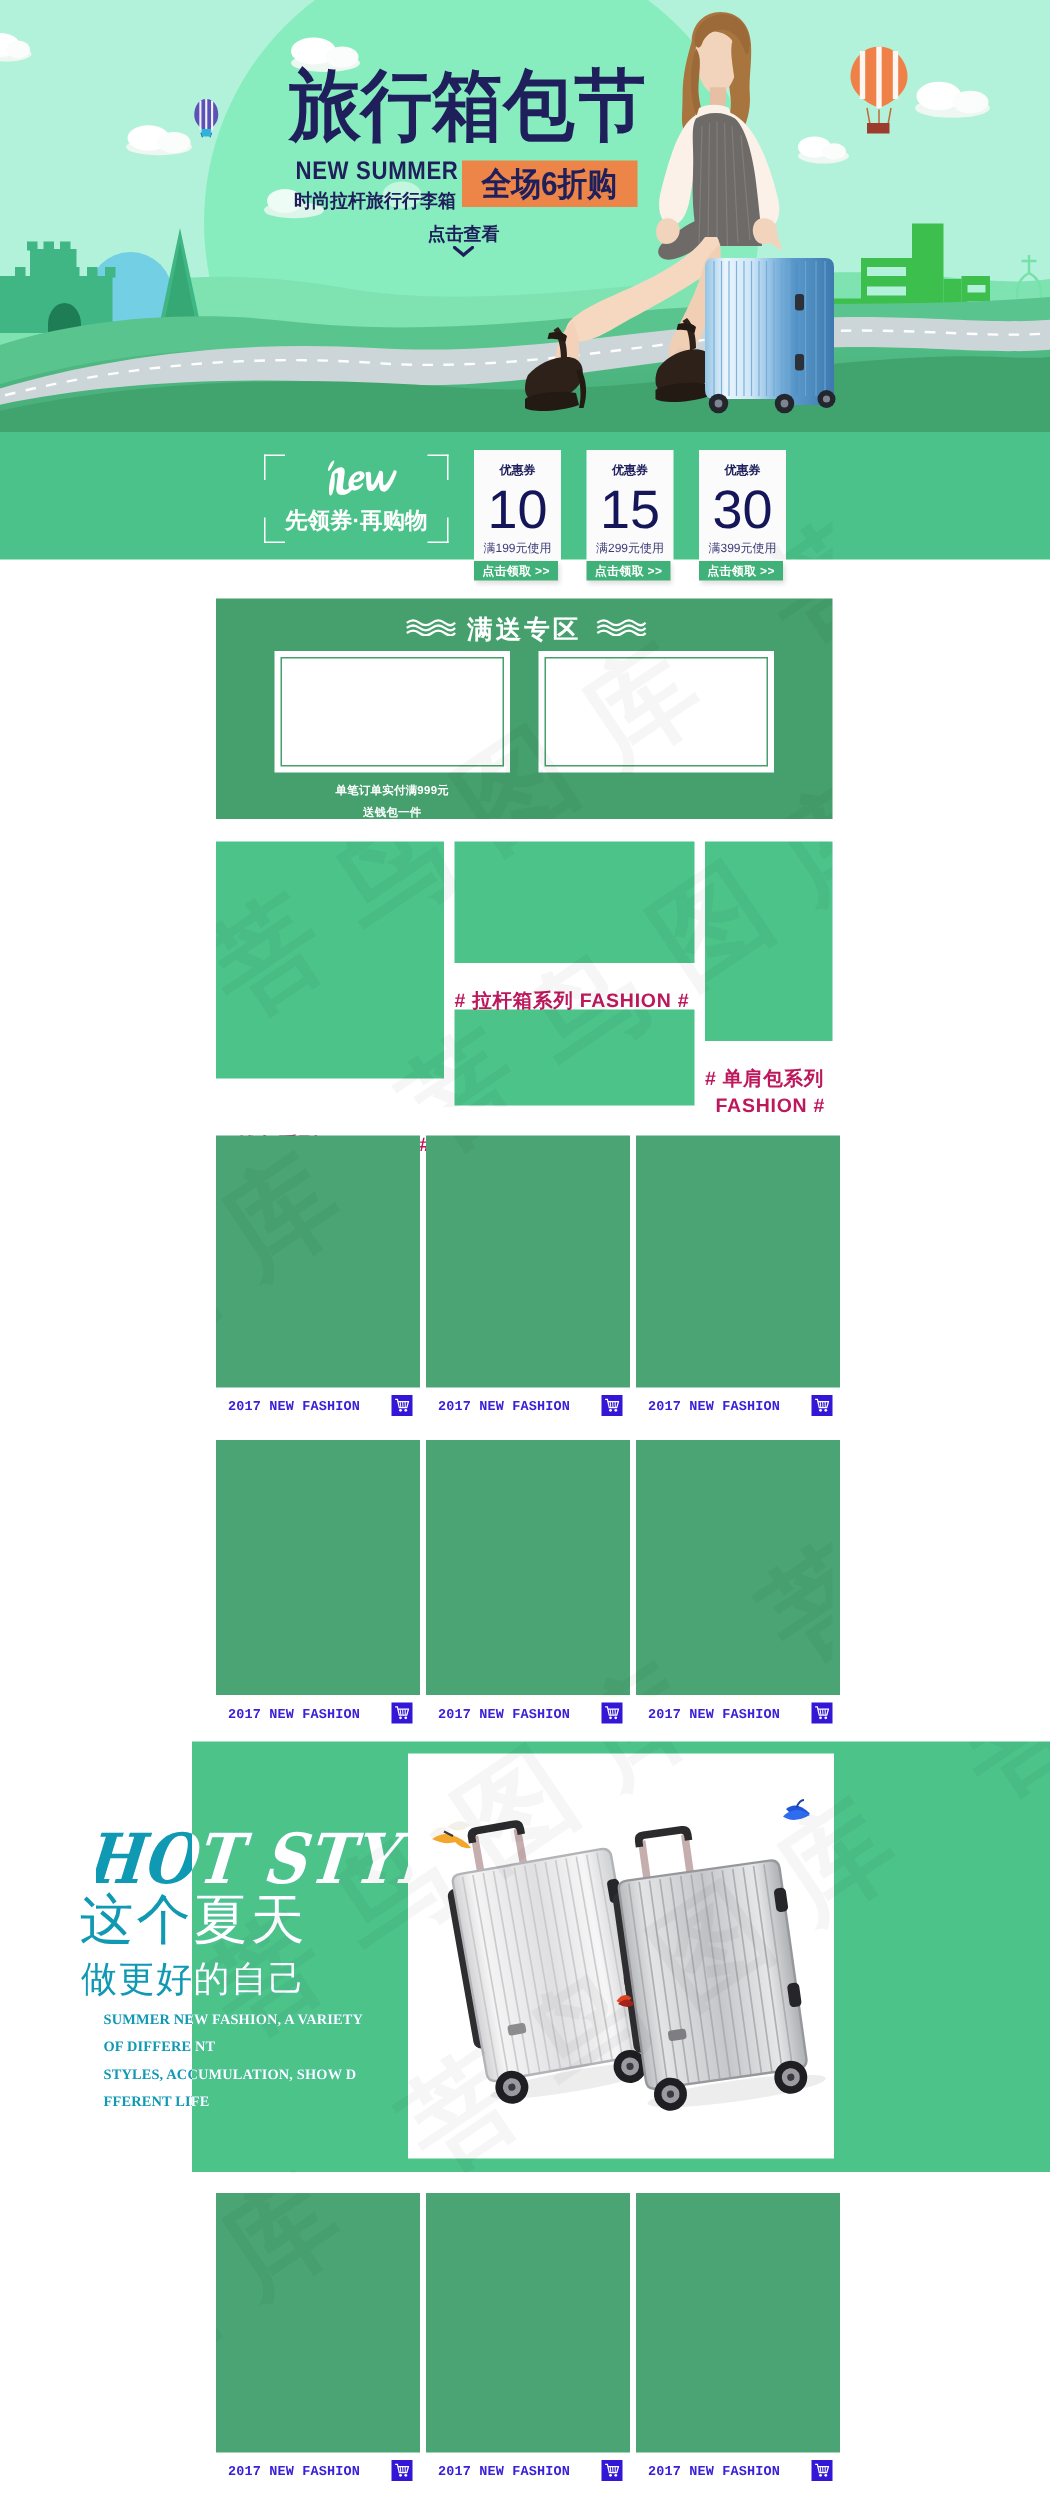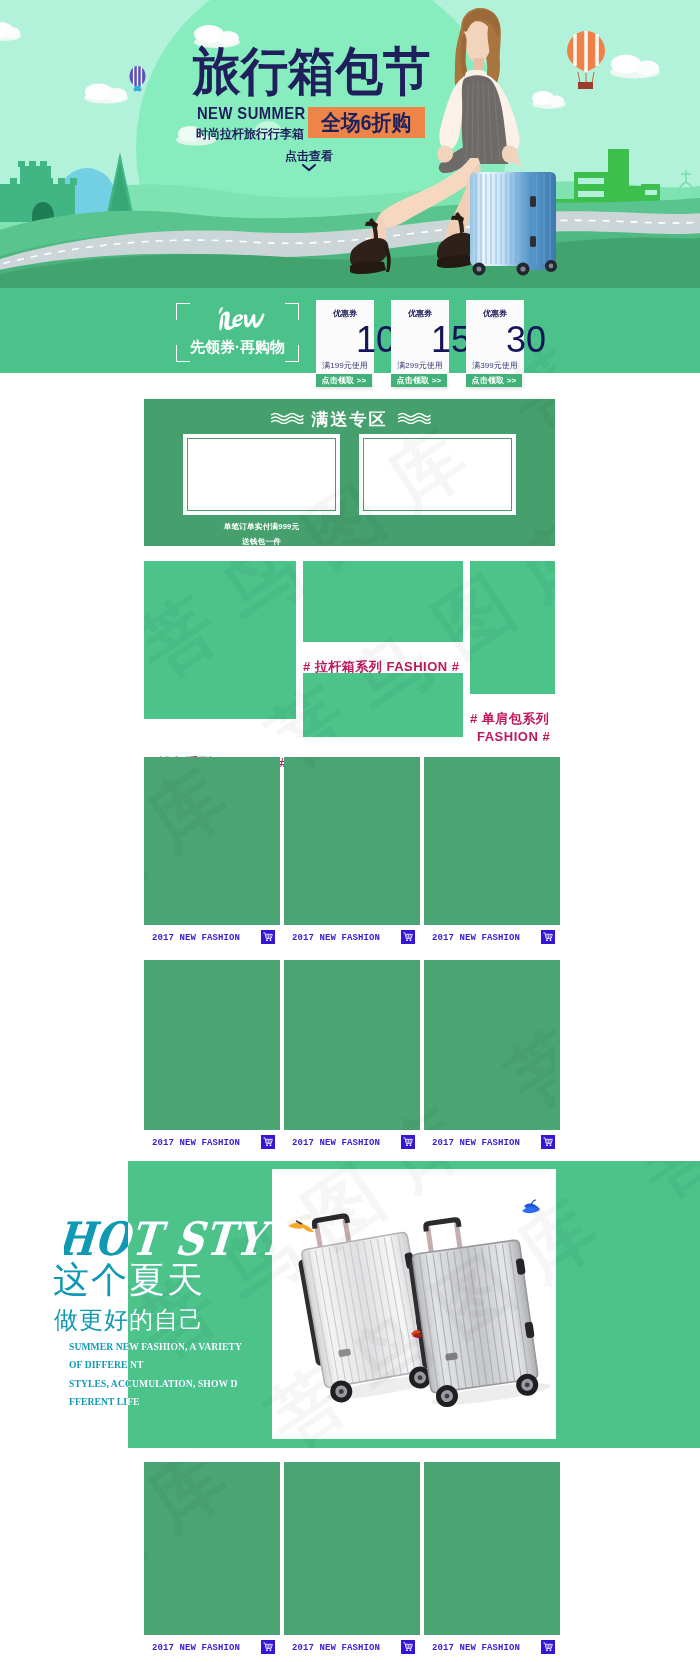--- a/index.html
+++ b/index.html
@@ -27,22 +27,22 @@
   .new-frame i.tl{left:0;top:0;border-left:1.3px solid #fff;border-top:1.3px solid #fff;}
   .new-frame i.tr{right:0;top:0;border-right:1.3px solid #fff;border-top:1.3px solid #fff;}
   .new-frame i.bl{left:0;bottom:0;border-left:1.3px solid #fff;border-bottom:1.3px solid #fff;}
   .new-frame i.br{right:0;bottom:0;border-right:1.3px solid #fff;border-bottom:1.3px solid #fff;}
   .new-word{position:absolute;left:213px;top:301px;width:66px;height:34px;}
   .new-slogan{position:absolute;left:176px;top:338px;width:123px;text-align:center;color:#fff;
     font-size:15px;font-weight:bold;letter-spacing:0px;}
   .coupon{position:absolute;top:300px;width:58px;height:74px;background:#fbfbfb;}
   .coupon .cp-label{position:absolute;top:8px;left:0;width:100%;text-align:center;color:#20205e;
     font-size:8px;font-weight:bold;}
-  .coupon .cp-amount{position:absolute;top:21px;left:0;width:100%;text-align:left;color:#15155a;
-    font-size:36px;font-weight:normal;line-height:38px;font-family:"Liberation Sans",sans-serif;margin-left:40px;}
+  .coupon .cp-amount{position:absolute;top:21px;left:0;width:100%;text-align:center;color:#15155a;
+    font-size:36px;font-weight:normal;line-height:38px;font-family:"Liberation Sans",sans-serif;}
   .coupon .cp-cond{position:absolute;bottom:3px;left:0;width:100%;text-align:center;color:#3a3a78;
     font-size:8px;font-weight:normal;}
   
   .gift{position:absolute;left:144px;top:399px;width:411px;height:147px;background:#45a06d;overflow:hidden;}
   .gift-title{position:absolute;left:0;top:9px;width:411px;text-align:center;color:#fff;font-size:17px;
     font-weight:bold;letter-spacing:2px;}
   .gift-wave{position:absolute;top:13px;width:34px;height:12px;}
   .gift-box{position:absolute;top:35px;width:157px;height:81px;background:#fff;}
   .gift-box i{position:absolute;left:4px;top:4px;right:4px;bottom:4px;border:1.4px solid #45a06d;display:block;}
   .gift-cap{position:absolute;width:157px;text-align:center;color:#fff;font-size:7.6px;font-weight:bold;line-height:15px;letter-spacing:0.2px;}

